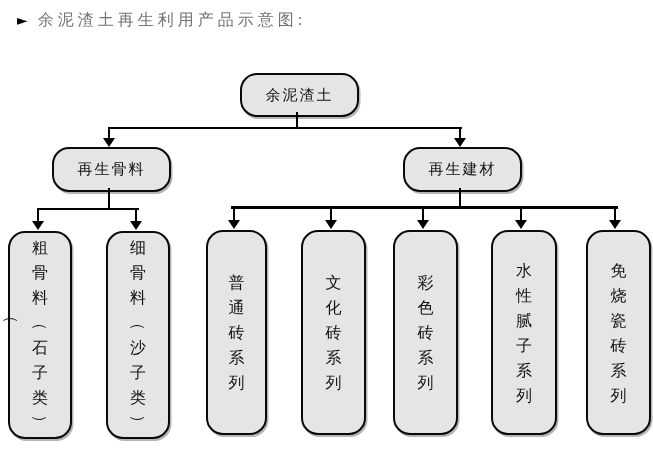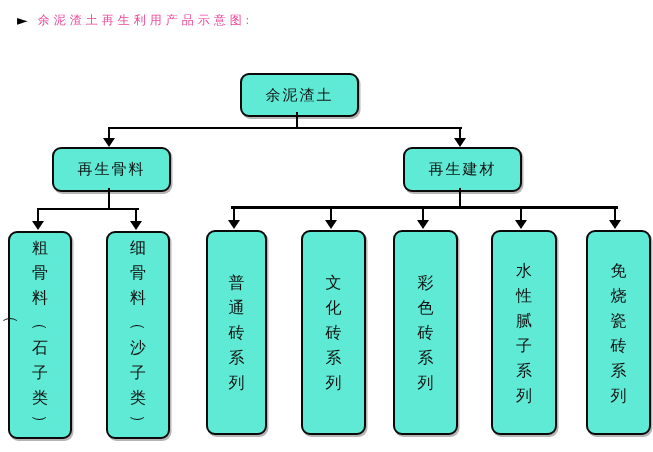--- a/index.html
+++ b/index.html
@@ -3,24 +3,24 @@
 <meta charset="utf-8">
 <style>
   html,body{margin:0;padding:0;background:#fff;}
   .canvas{
     position:relative;width:653px;height:452px;background:#ffffff;overflow:hidden;
     font-family:"Liberation Serif","DejaVu Serif",serif;color:#111;
   }
   
   .title-row{position:absolute;left:17px;top:10px;display:flex;align-items:center;gap:10px;}
   .bullet{font-size:14px;line-height:20px;color:#000;font-family:"DejaVu Sans",sans-serif;}
-  .title-text{font-size:12px;letter-spacing:4px;line-height:20px;color:#ec4899;white-space:nowrap;}
+  .title-text{font-size:16px;letter-spacing:4px;line-height:20px;color:#737373;white-space:nowrap;}
   
   .box{
-    position:absolute;background:#5eead4;border:2px solid #0a0a0a;border-radius:9px;
+    position:absolute;background:#e5e5e5;border:2px solid #0a0a0a;border-radius:17px;
     box-shadow:1.5px 2px 0 rgba(90,90,90,.45);
   }
   .hlabel{
     position:absolute;inset:0;display:flex;align-items:center;justify-content:center;
     font-size:15px;letter-spacing:2px;white-space:nowrap;
   }
   .root {left:240px;top:73px;width:115px;height:40px;}
   .l2a  {left:52px; top:147px;width:115px;height:41px;font-family:Liberation Serif, serif;}
   .l2b  {left:403px;top:147px;width:115px;height:41px;text-decoration:underline;}
   .leaf1{left:8px;  top:231px;width:60px;height:204px;}

